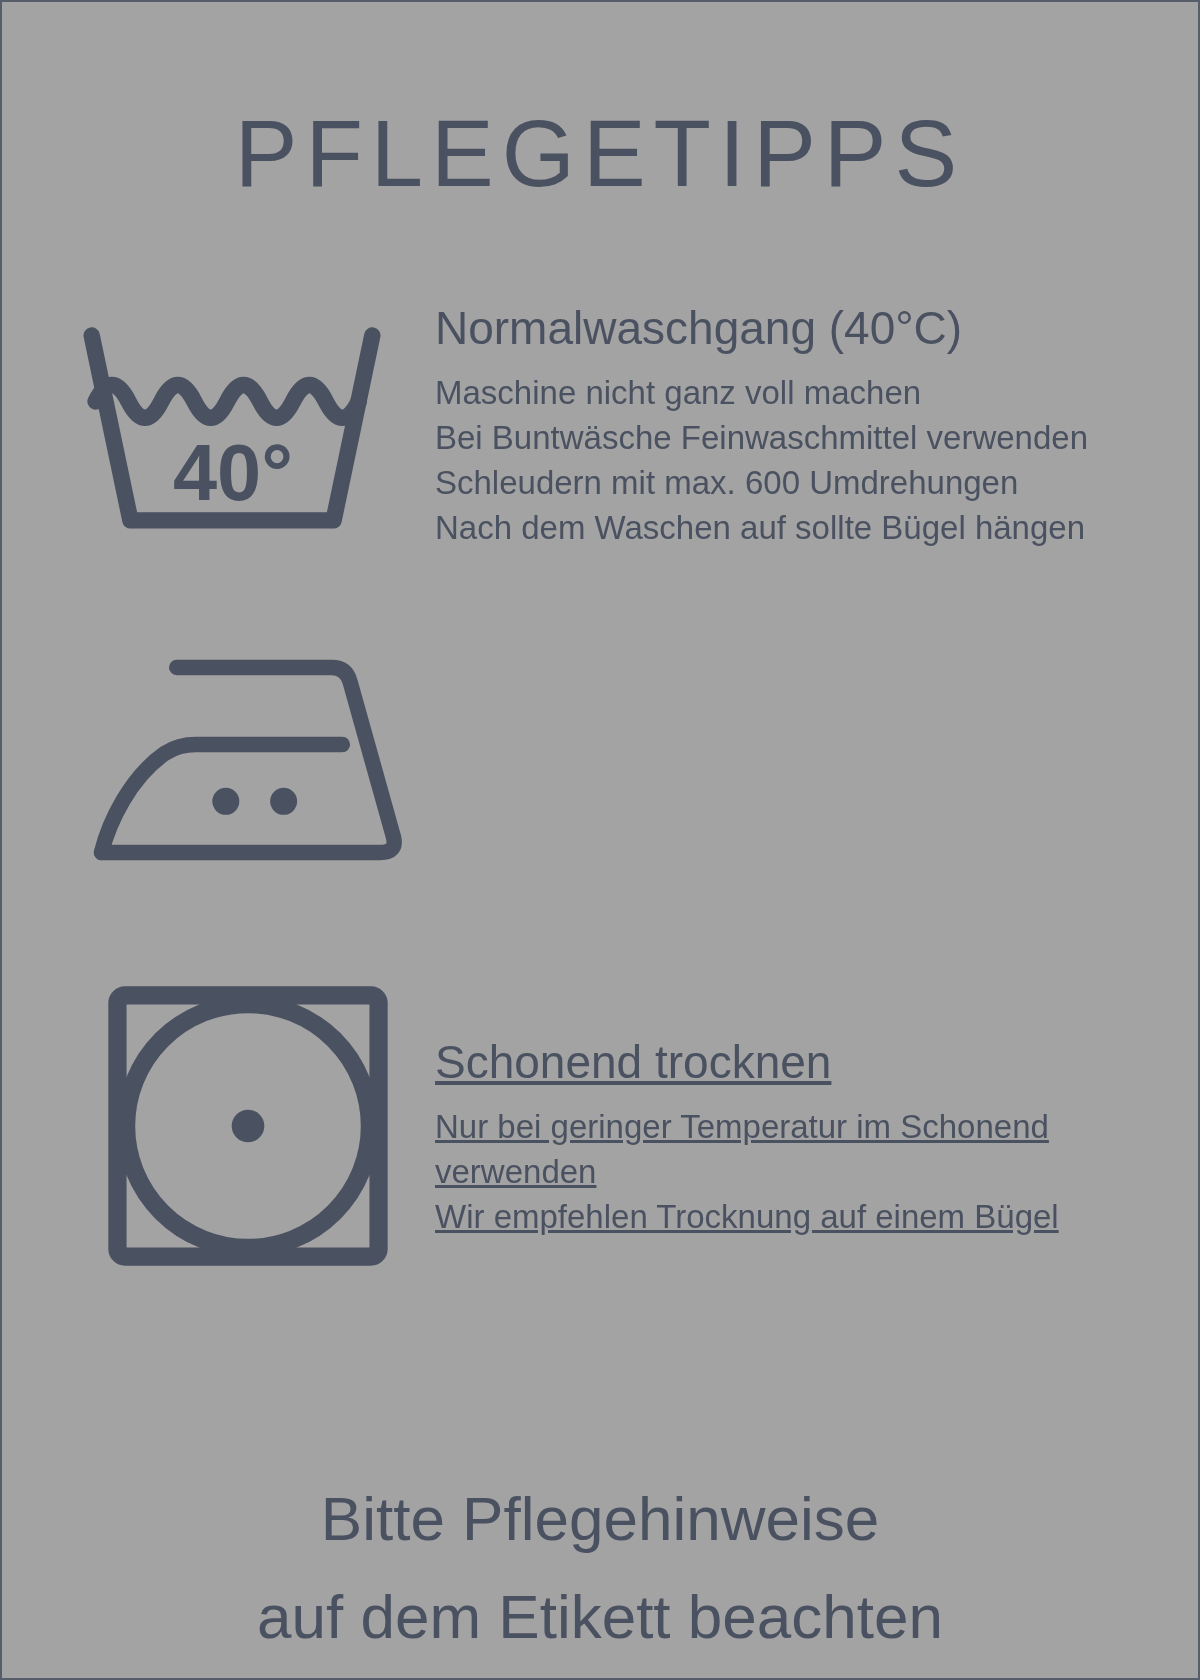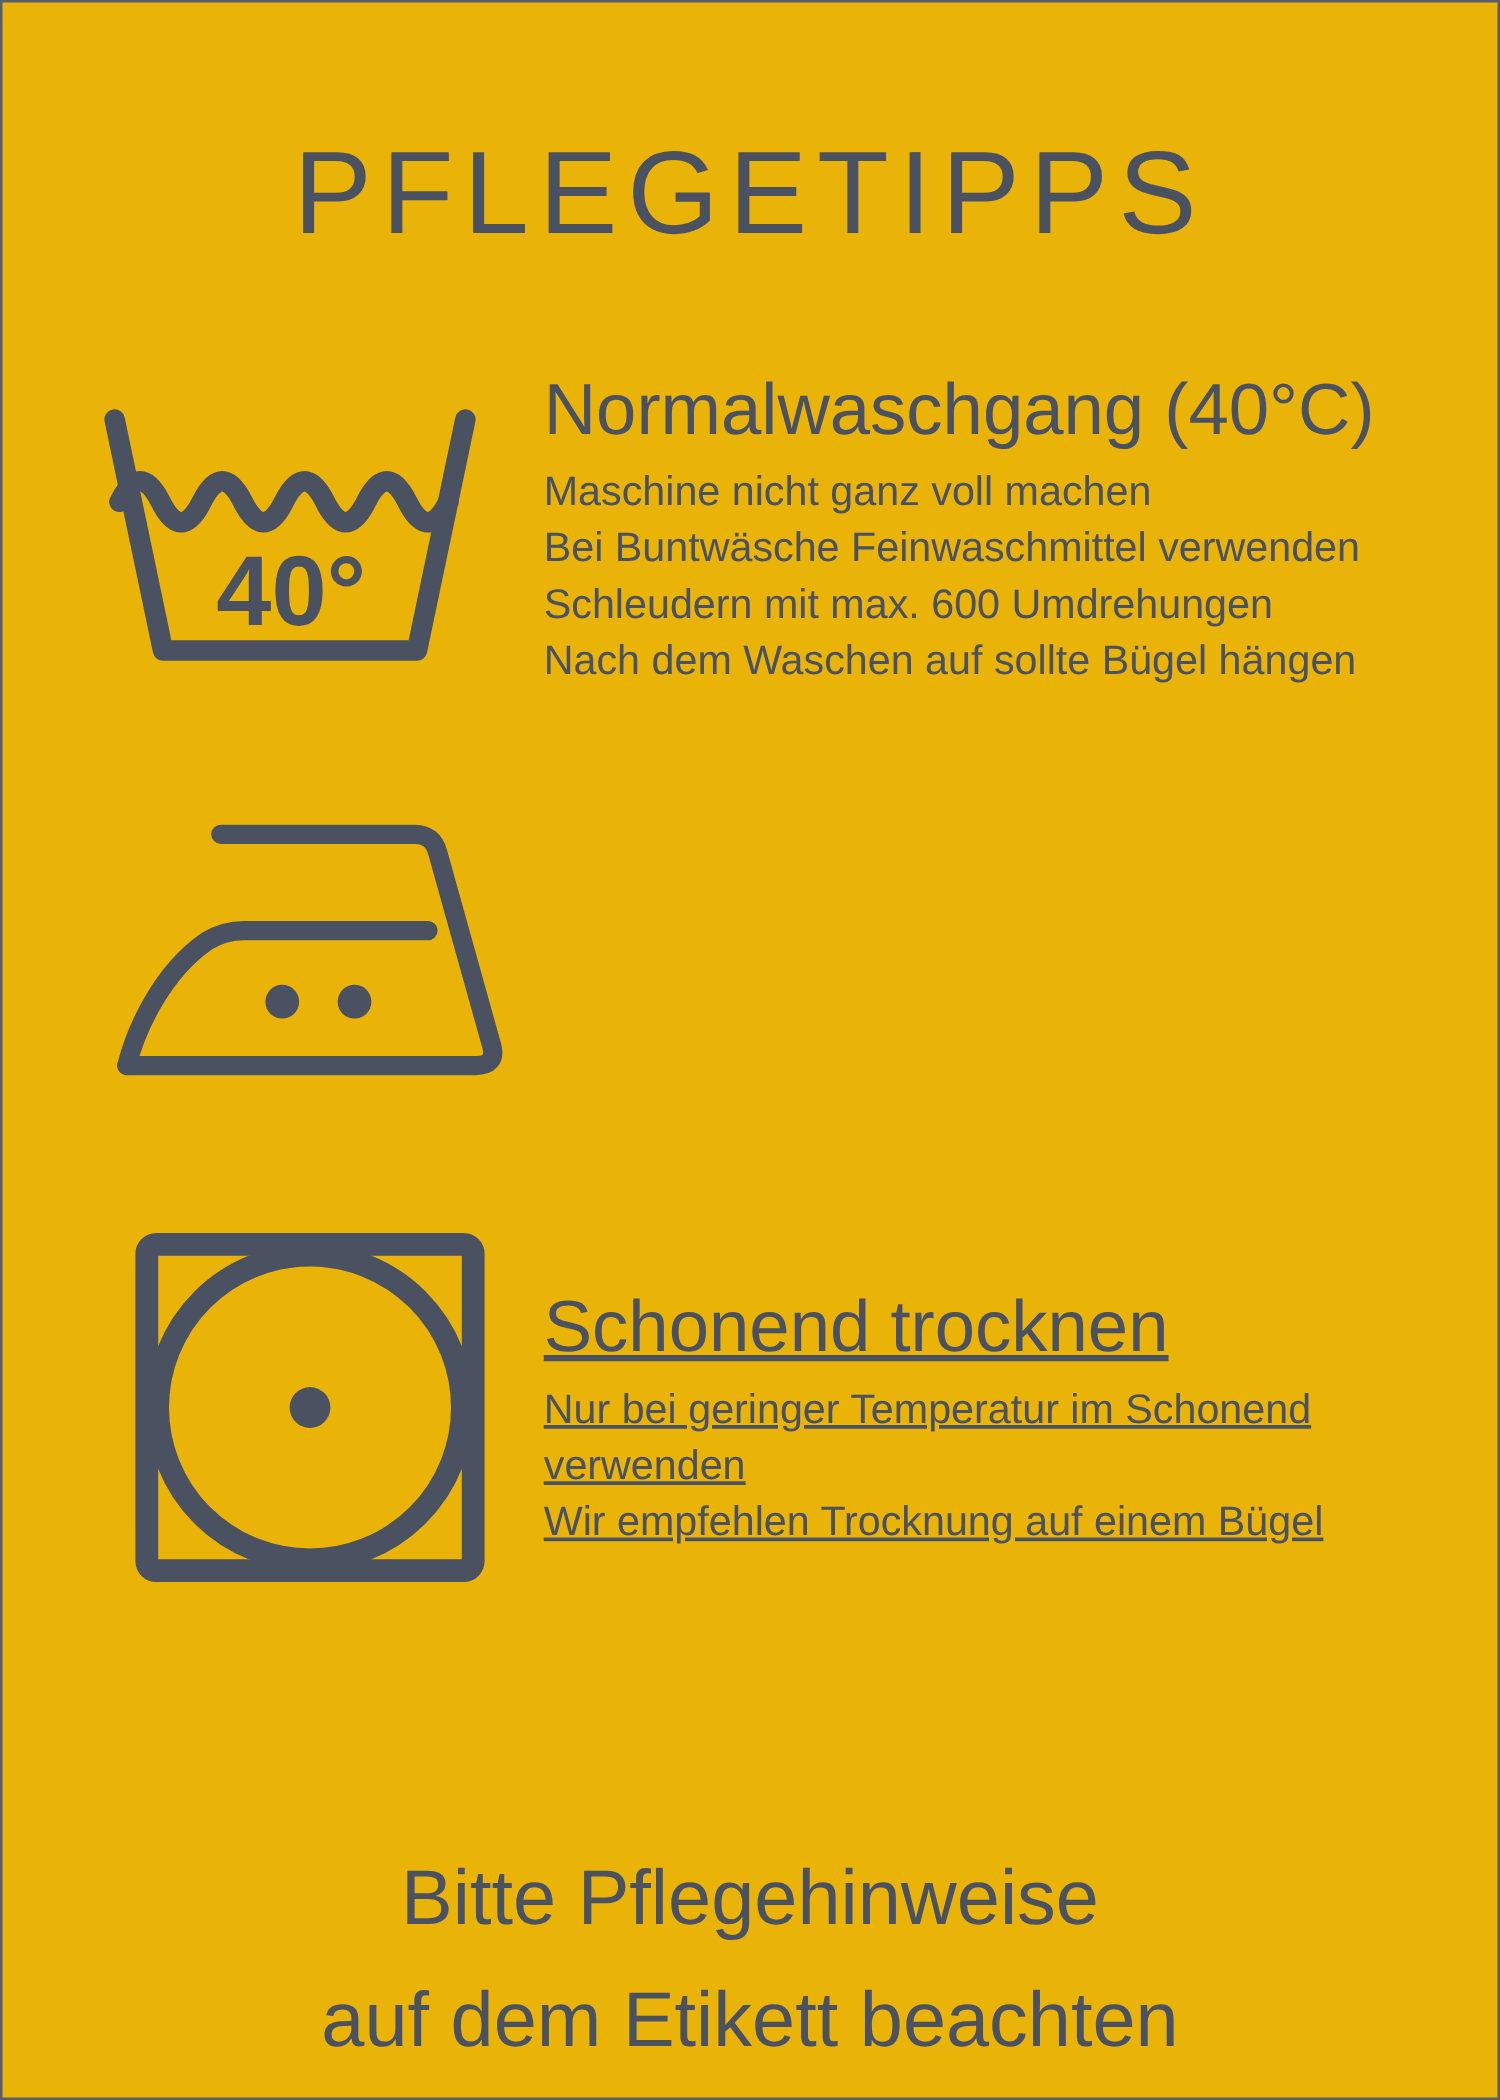--- a/index.html
+++ b/index.html
@@ -1,31 +1,31 @@
 <!DOCTYPE html>
 <html style="--ink: #4a5160; --border: #575d6a;"><head>
 <meta charset="utf-8">
 <style>
   html,body{margin:0;padding:0;background:#ffffff;}
   .page{
     position:relative;width:1200px;height:1680px;box-sizing:border-box;
-    background:#eab308;border:2px solid var(--border,#575d6a);
+    background:#a3a3a3;border:2px solid var(--border,#575d6a);
     font-family:"Liberation Sans",sans-serif;color:var(--ink,#4a5160);
     overflow:hidden;
   }
   .title{
     position:absolute;top:98px;left:0;width:100%;
     text-align:center;font-size:94px;font-weight:400;letter-spacing:8px;
     white-space:nowrap;
   }
   .icon{position:absolute;}
   .icon svg{display:block;}
   .sec-text{position:absolute;left:433px;right:30px;}
   .sec-heading{
-    margin:0 0 14px 0;font-size:58px;line-height:56px;font-weight:400;
+    margin:0 0 14px 0;font-size:46px;line-height:56px;font-weight:400;
     white-space:nowrap;
   }
   .sec-line{font-size:33px;line-height:45px;font-weight:400;}
   .footer{
     position:absolute;top:1468px;left:0;width:100%;
     text-align:center;font-size:62px;line-height:98px;font-weight:400;
   }
   .stroke{fill:none;stroke:currentColor;stroke-linecap:round;stroke-linejoin:round;}
   .wash-temp{font-weight:700;font-size:82px;fill:currentColor;font-family:"Liberation Sans",sans-serif;}
 </style>

